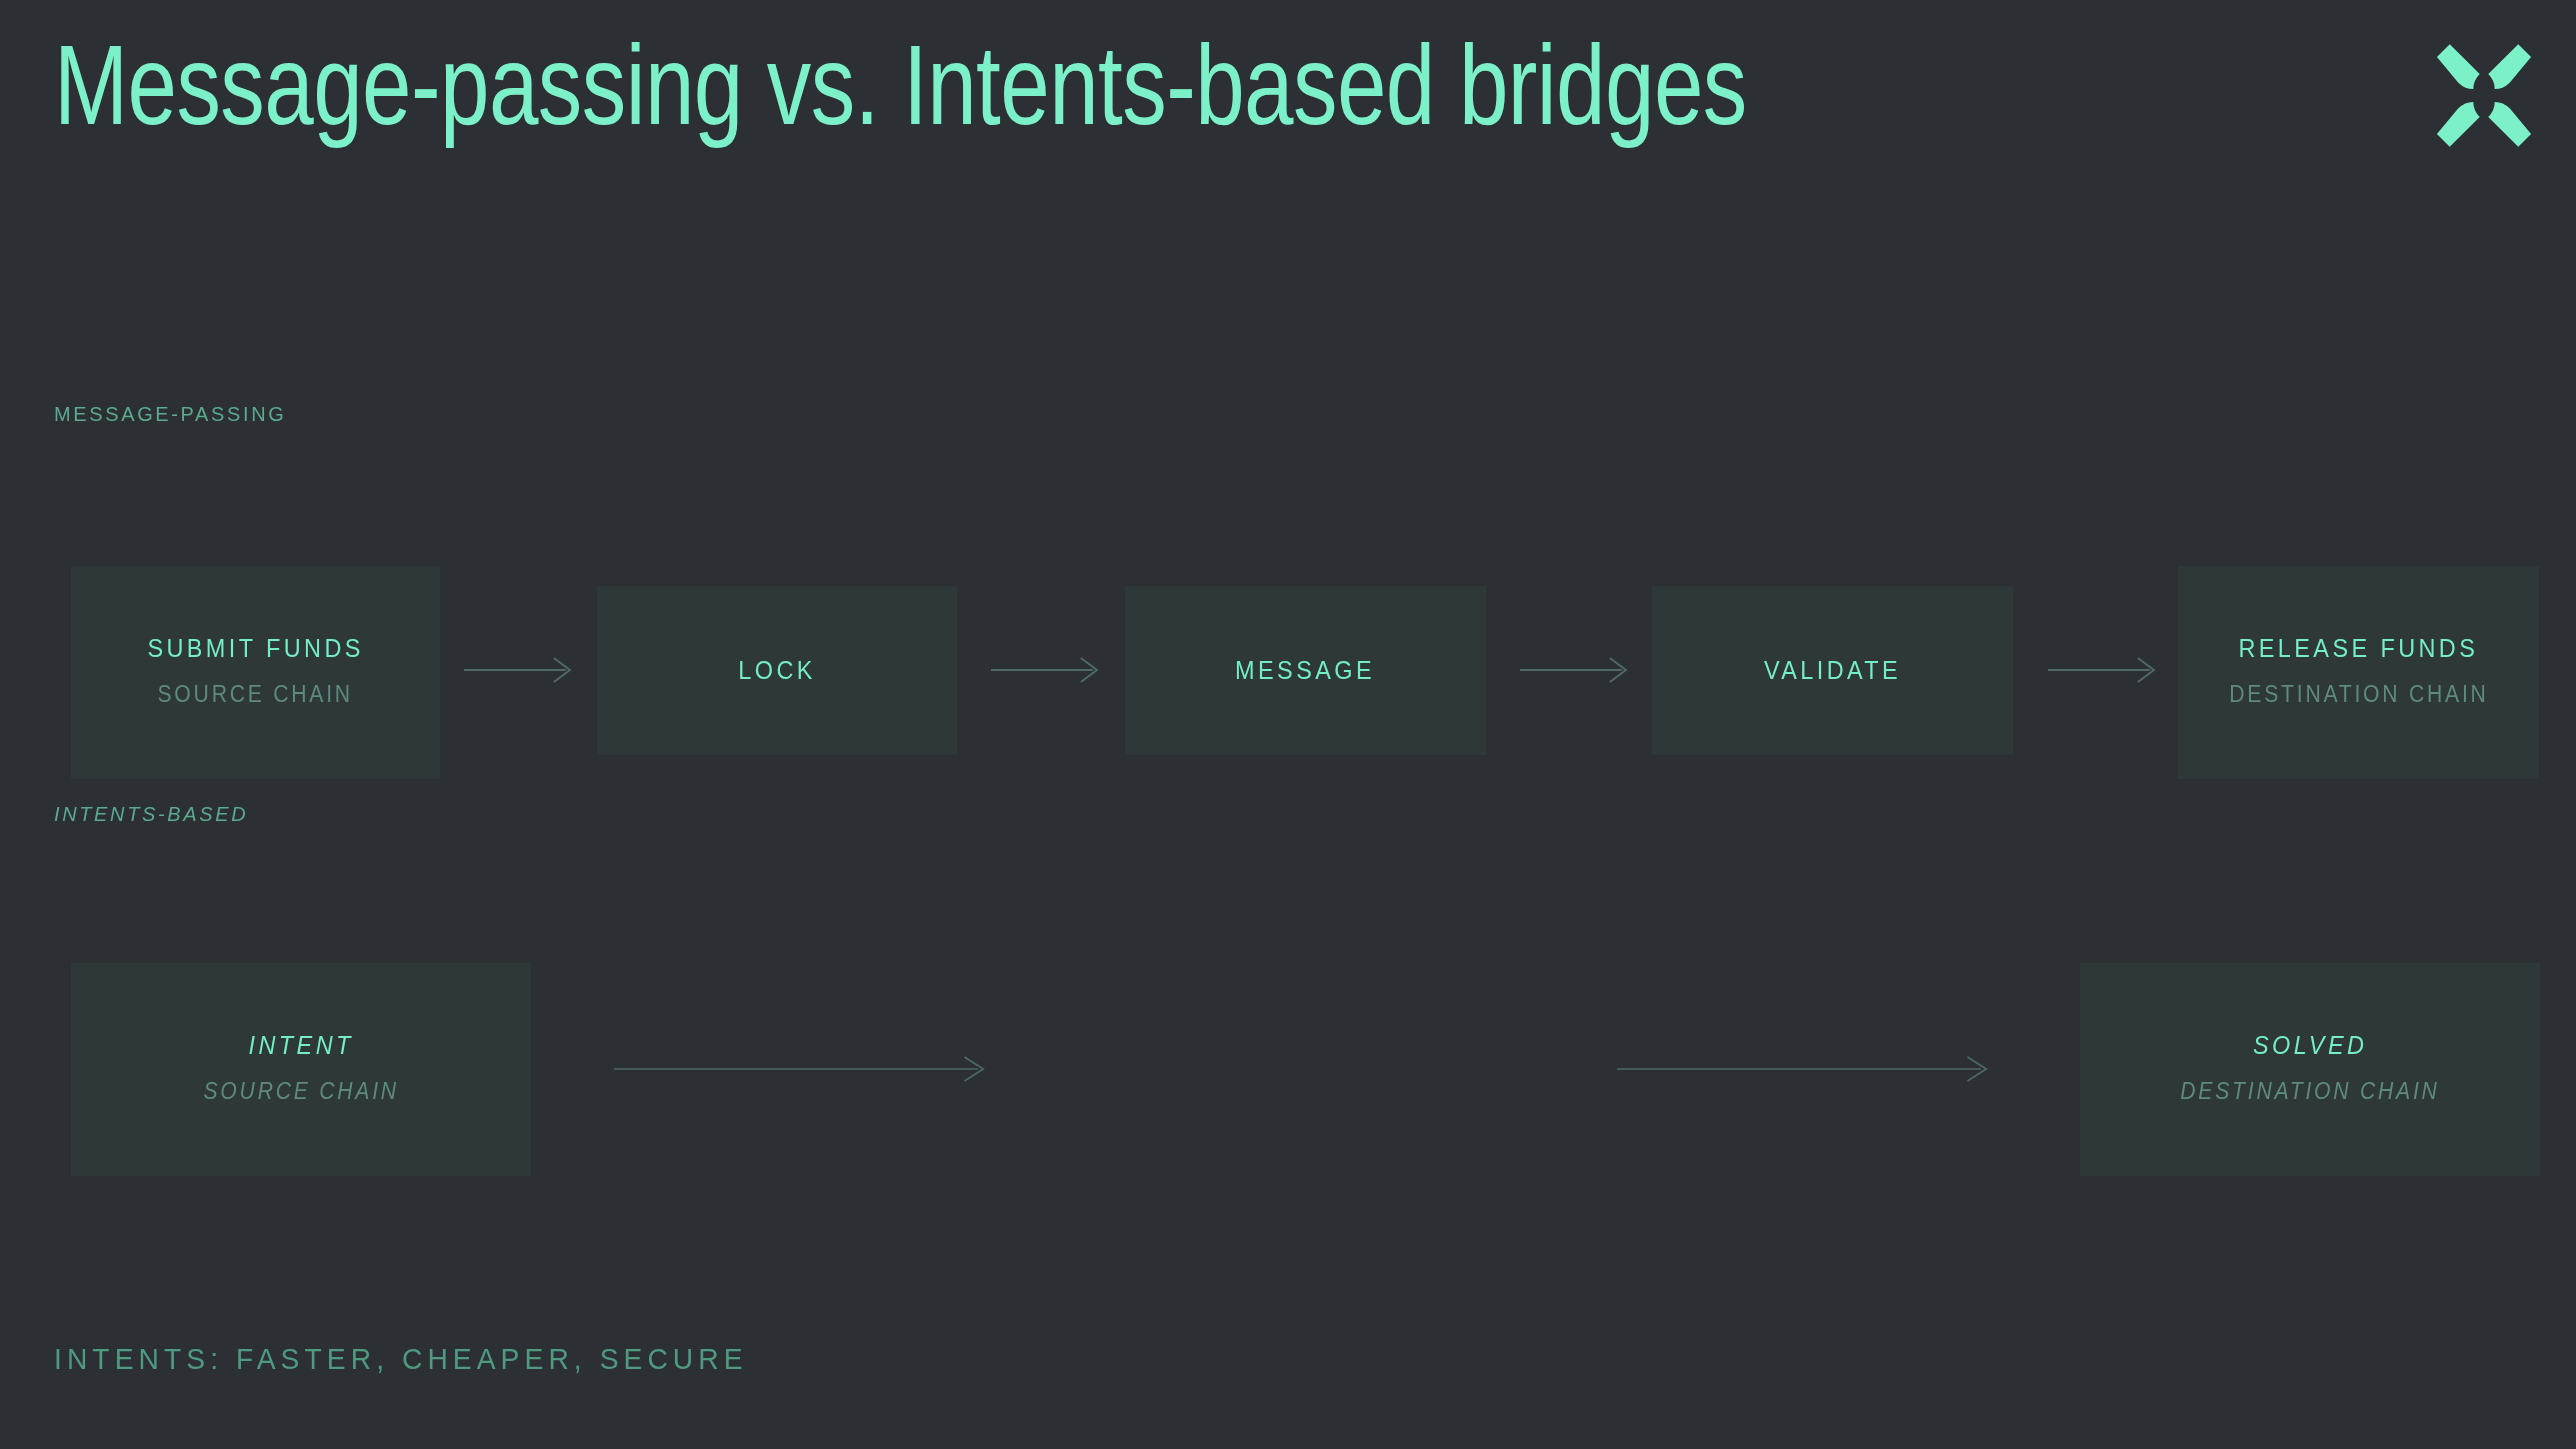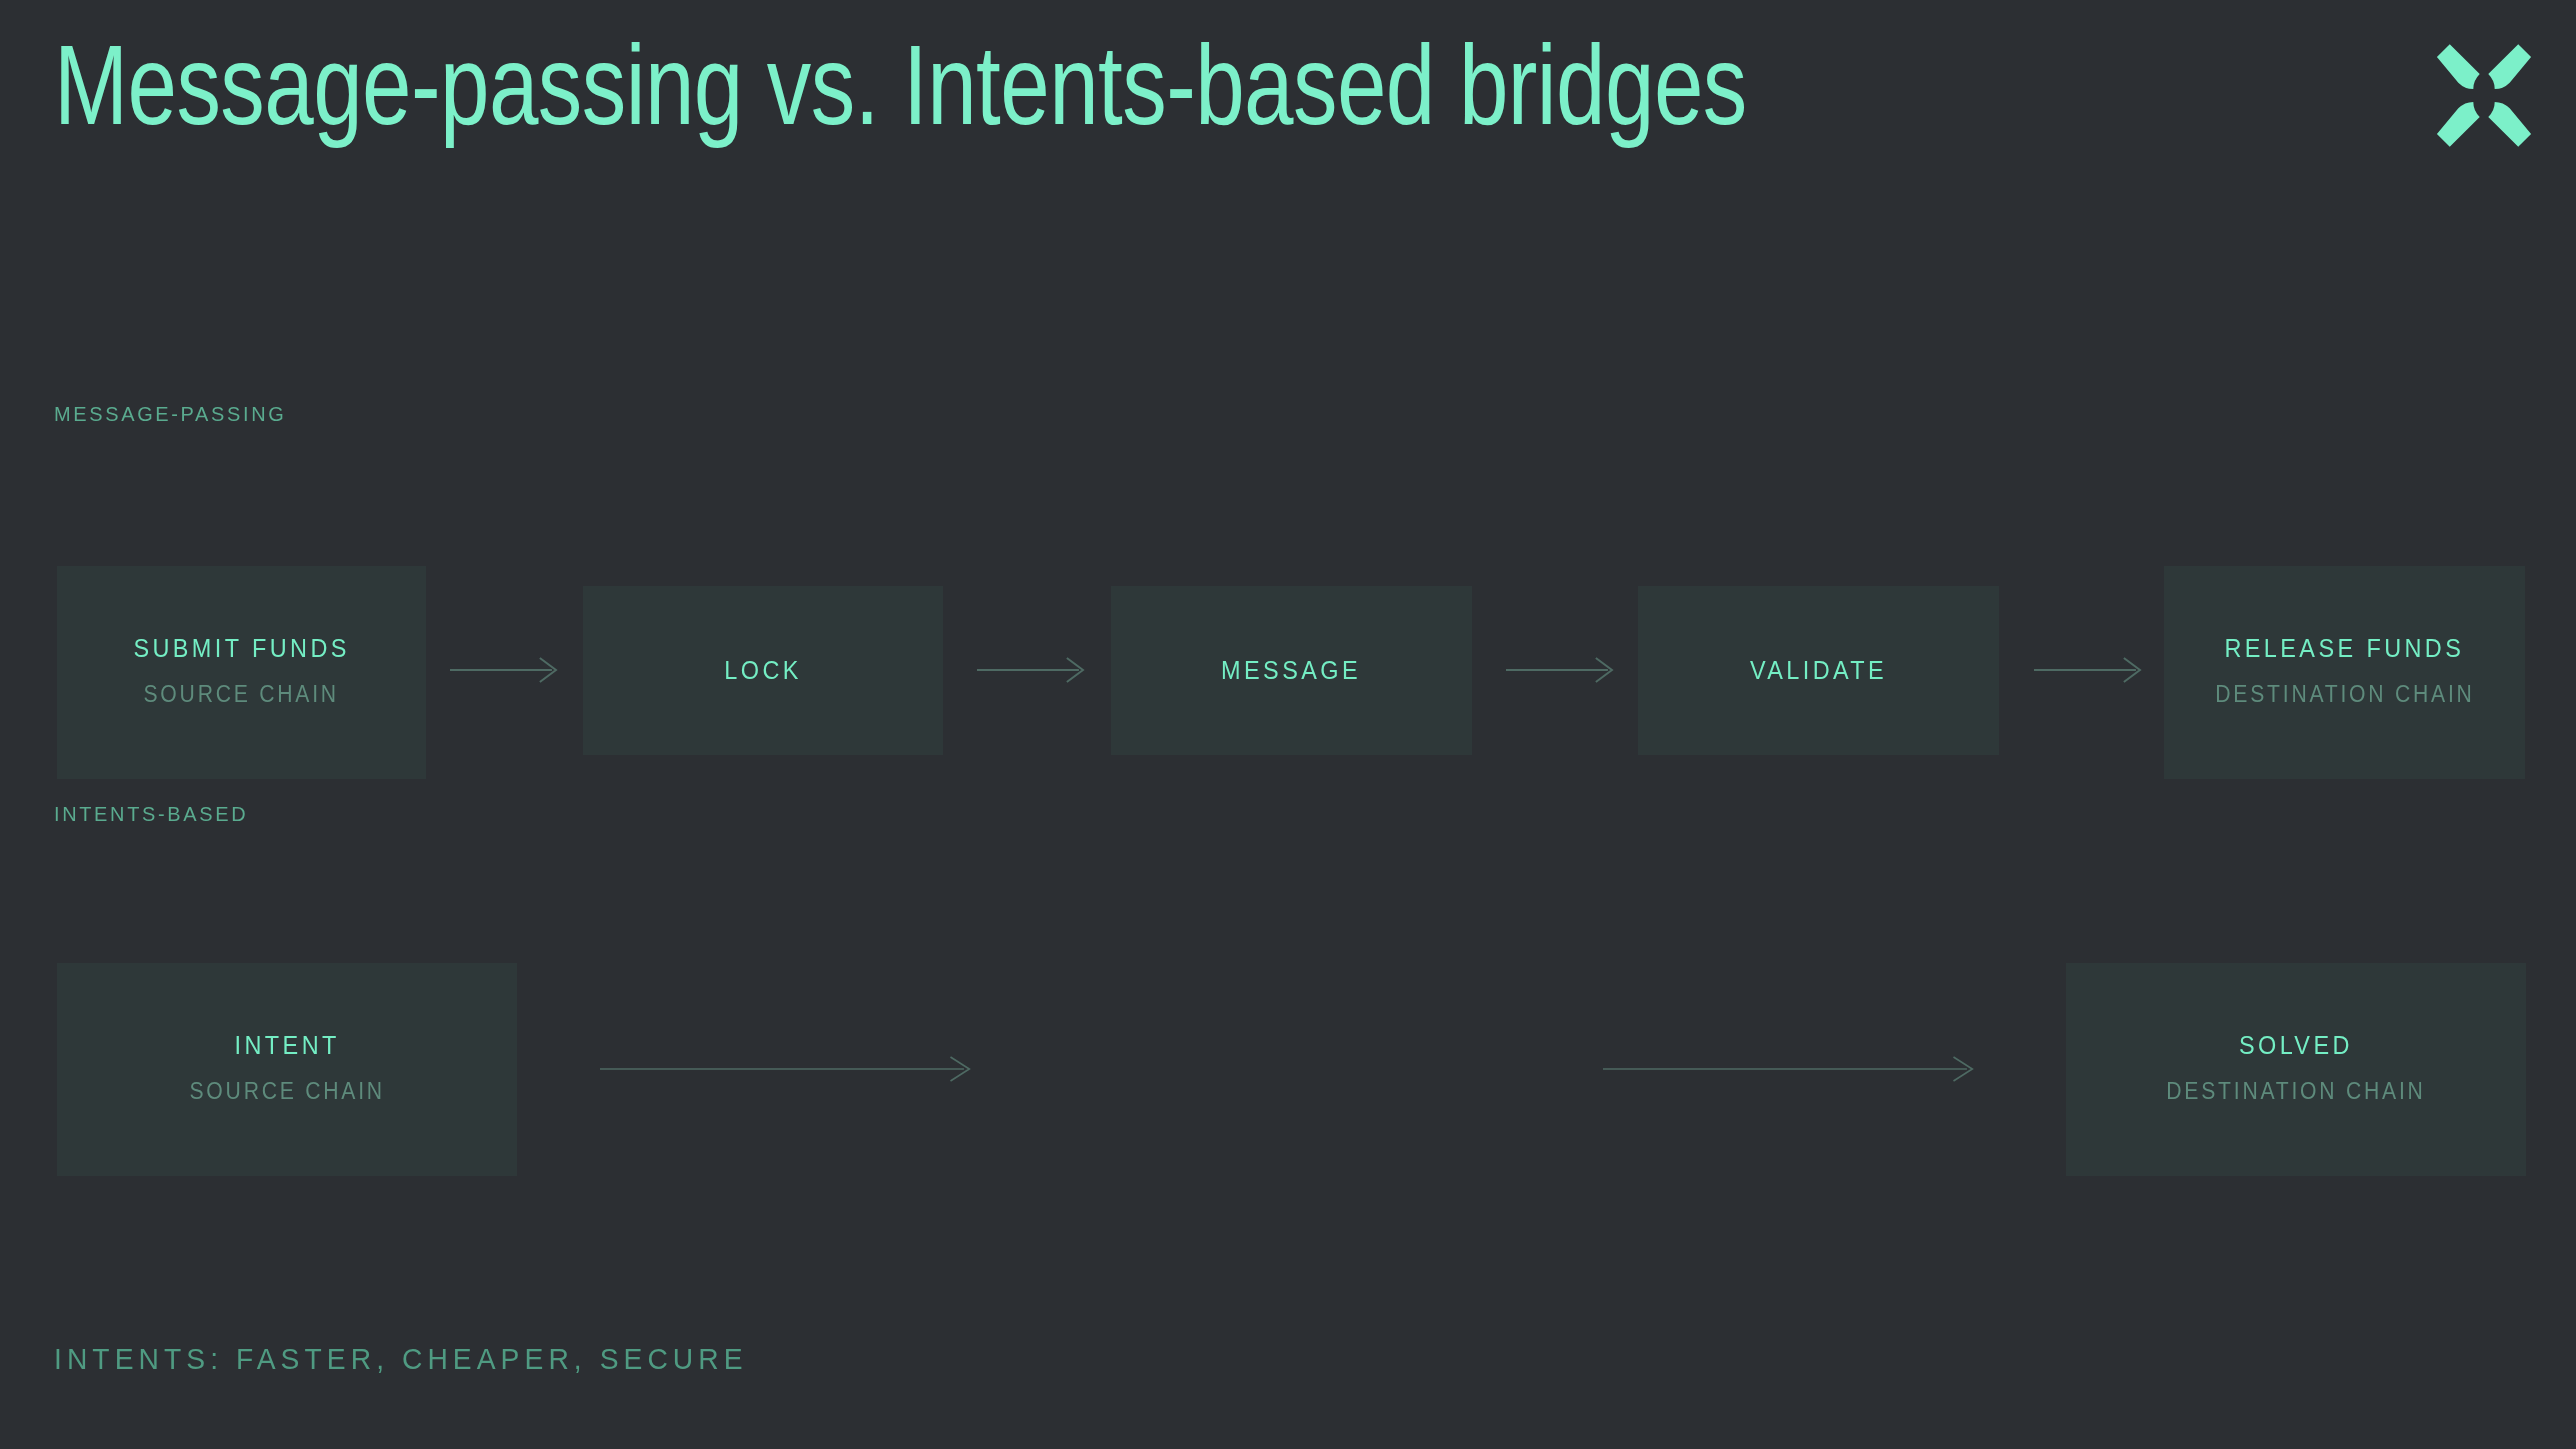--- a/index.html
+++ b/index.html
@@ -30,35 +30,35 @@
   #brand-logo {
     position:absolute;
     right:35px; top:42px;
     width:114px; height:107px;
   }
   #brand-logo svg { width:100%; height:100%; display:block; }
 
   
   .flow-section { position:absolute; left:0; width:2576px; }
   #section-message-passing { top:402px; height:322px;padding-left:32px; }
-  #section-intents-based  { top:802px; height:322px; }
+  #section-intents-based  { top:802px; height:322px;font-style:italic; }
 
   .section-label {
     position:absolute;
     left:54px; top:0;
     font-size:21px;
     letter-spacing:2.8px;
     color:#5aab8f;
     font-weight:400;
     white-space:nowrap;
     transform:scaleX(0.95);
     transform-origin:left top;
   }
 
-  .flow-row { position:absolute; left:3px; top:0; width:2552px; height:322px; }
+  .flow-row { position:absolute; left:17px; top:0; width:2552px; height:322px; }
 
   
   .node {
     position:absolute;
     background:#2e3839;
     display:flex;
     flex-direction:column;
     align-items:center;
     justify-content:center;
   }

